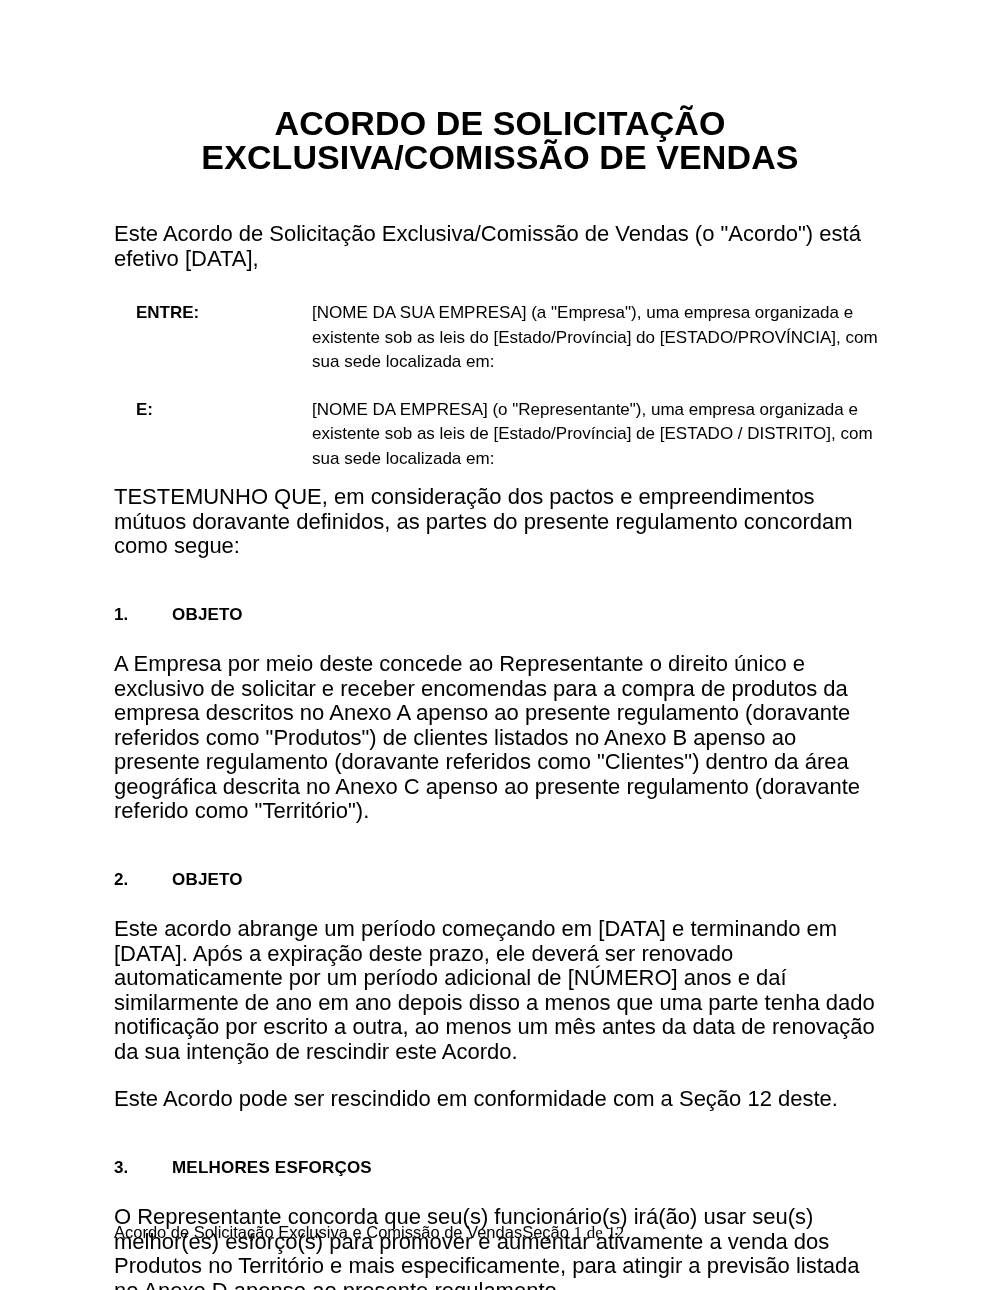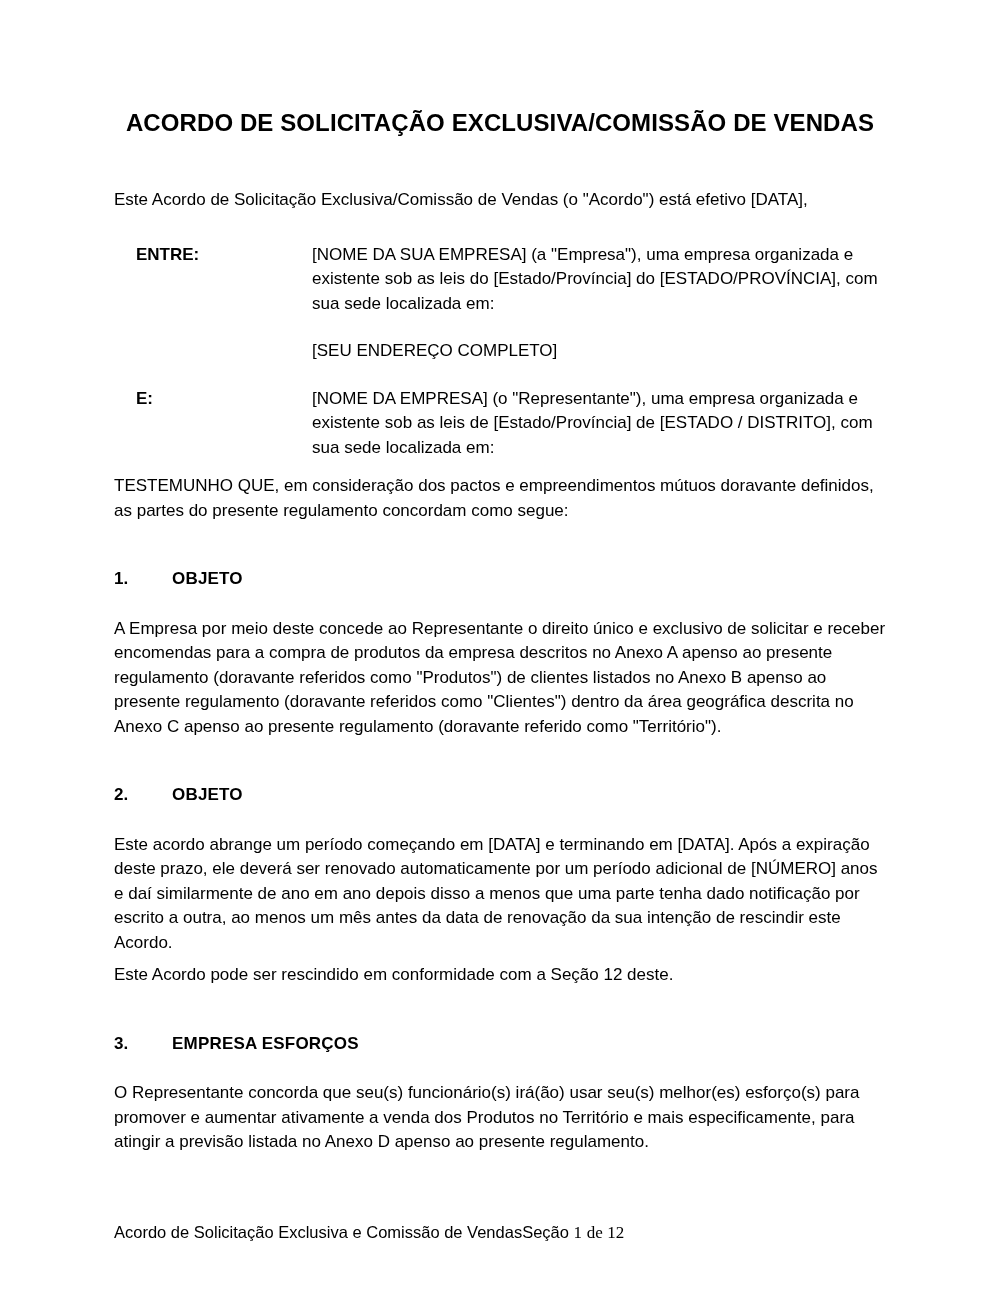--- a/index.html
+++ b/index.html
@@ -22,30 +22,30 @@
     background: #ffffff;
     box-sizing: border-box;
     padding: 0 114px;
     overflow: hidden;
   }
 
   
   .doc-title {
     margin: 0;
     padding-top: 106px;
-    font-size: 24px;
+    font-size: 34px;
     line-height: 34px;
     font-weight: bold;
     text-align: center;
     letter-spacing: 0.1px;
   }
 
   
   .para {
-    font-size: 17px;
+    font-size: 22px;
     line-height: 24.5px;
     text-align: left;
     margin: 0;
   }
 
   .intro-para {
     margin-top: 48px;
   }
 
   
@@ -96,21 +96,21 @@
     flex: 0 0 58px;
   }
   .section-title {
     flex: 1 1 auto;
     letter-spacing: 0.2px;
   }
   .section-body {
     margin-top: 25px;
   }
   .section-body .para + .para {
-    margin-top: 8px;
+    margin-top: 23px;
   }
 
   
   .footer {
     position: absolute;
     left: 114px;
     right: 114px;
     bottom: 46px;
     display: flex;
     justify-content: flex-start;
@@ -139,21 +139,20 @@
   <p class="para intro-para">Este Acordo de Solicitação Exclusiva/Comissão de Vendas (o "Acordo") está efetivo [DATA],</p>
 
   <div class="parties">
 
     <div class="party-row">
       <div class="party-label">ENTRE:</div>
       <div class="party-body">
         <div>
           <span class="b">[NOME DA SUA EMPRESA]</span><span> (a "Empresa"), uma empresa organizada e existente sob as leis do [Estado/Província] do [ESTADO/PROVÍNCIA], com sua sede localizada em:</span>
         </div>
-        <div class="party-address">[SEU ENDEREÇO COMPLETO]</div>
       </div>
     </div>
 
     <div class="party-row">
       <div class="party-label">E:</div>
       <div class="party-body">
         <div>
           <span class="b">[NOME DA EMPRESA]</span><span> (o "Representante"), uma empresa organizada e existente sob as leis de [Estado/Província] de [ESTADO / DISTRITO], com sua sede localizada em:</span>
         </div>
       </div>
@@ -182,21 +181,21 @@
     </div>
     <div class="section-body">
       <p class="para">Este acordo abrange um período começando em [DATA] e terminando em [DATA]. Após a expiração deste prazo, ele deverá ser renovado automaticamente por um período adicional de [NÚMERO] anos e daí similarmente de ano em ano depois disso a menos que uma parte tenha dado notificação por escrito a outra, ao menos um mês antes da data de renovação da sua intenção de rescindir este Acordo.</p>
       <p class="para">Este Acordo pode ser rescindido em conformidade com a Seção 12 deste.</p>
     </div>
   </div>
 
   <div class="section">
     <div class="section-heading">
       <span class="section-number">3.</span>
-      <span class="section-title">EMPRESA ESFORÇOS</span>
+      <span class="section-title">MELHORES ESFORÇOS</span>
     </div>
     <div class="section-body">
       <p class="para">O Representante concorda que seu(s) funcionário(s) irá(ão) usar seu(s) melhor(es) esforço(s) para promover e aumentar ativamente a venda dos Produtos no Território e mais especificamente, para atingir a previsão listada no Anexo D apenso ao presente regulamento.</p>
     </div>
   </div>
 
   <div class="footer">
     <div class="footer-left">Acordo de Solicitação Exclusiva e Comissão de Vendas</div>
     <div class="footer-right">
       <span>Seção</span>

